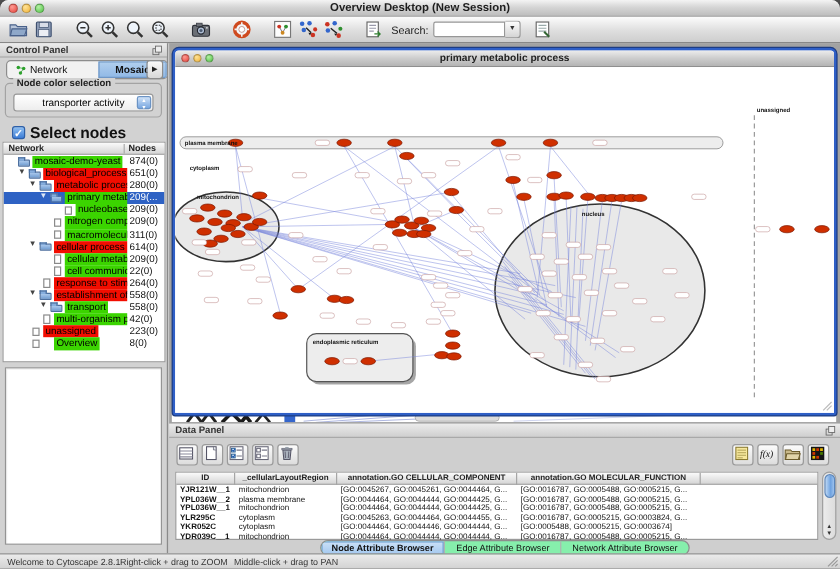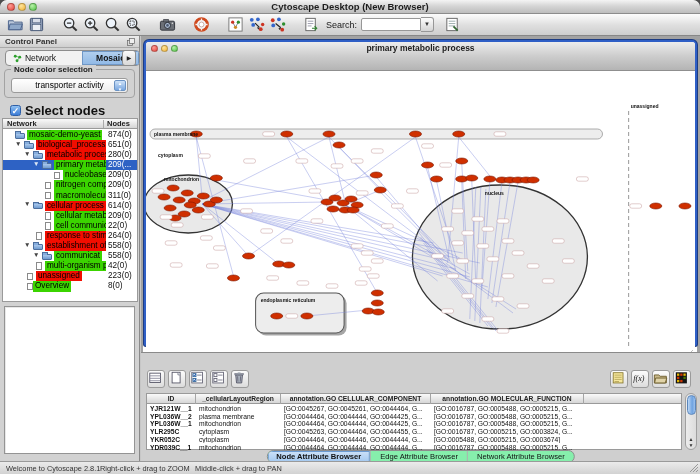--- a/index.html
+++ b/index.html
@@ -51,21 +51,21 @@
   .page{position:absolute;top:1.2px;width:6px;height:7.6px;background:#fff;border:1px solid #8a8a8a;}
   .lbl{position:absolute;top:0;padding:0 2px;color:#000;overflow:hidden;}
   .hl-green{background:#3bd400;}
   .hl-red{background:#f20d00;}
   .cnt{position:absolute;left:105px;top:0;color:#111;}
   .trow.selected .cnt{color:#fff;}
   #birdseye{position:absolute;left:4px;top:270px;width:131px;height:148px;background:#fff;border:1px solid #949494;box-shadow:inset 1px 1px 0 #e8e8e8;}
   
   #desktop{position:absolute;left:141px;top:36px;width:559px;height:316px;background:#a2a2a2;overflow:hidden;}
   #frame{position:absolute;left:3px;top:4px;width:553px;height:306px;border:2px solid #2f5fc6;border-radius:5px 5px 2px 2px;box-shadow:0 0 0 1px #1d3c82;background:#fff;}
-  #frame-titlebar{position:relative;width:100%;height:29px;background:linear-gradient(#ededed,#cdcdcd 50%,#b4b4b4);border-bottom:1px solid #8f8f8f;border-radius:3px 3px 0 0;}
+  #frame-titlebar{position:relative;width:100%;height:14px;background:linear-gradient(#ededed,#cdcdcd 50%,#b4b4b4);border-bottom:1px solid #8f8f8f;border-radius:3px 3px 0 0;}
   #frame-title{position:absolute;width:100%;text-align:center;font-size:8.5px;font-weight:bold;color:#222;line-height:13px;}
   #canvas{position:relative;width:100%;height:288px;background:#fff;overflow:hidden;}
   
   #data-panel{position:absolute;left:141px;top:352px;width:559px;height:109px;background:#cfcfcf;border-top:1px solid #8a8a8a;}
   #dp-toolbar{position:absolute;left:0;top:13px;width:100%;height:25px;display:flex;align-items:center;padding:0 6px;}
   .dp-btn{width:18px;height:18px;border:1px solid #9b9b9b;border-radius:3px;background:linear-gradient(#fcfcfc,#dcdcdc);display:flex;align-items:center;justify-content:center;margin-right:3px;}
   #dp-table{position:absolute;left:5px;top:40px;width:536px;height:57px;background:#fff;border:1px solid #9a9a9a;}
   #dp-thead{position:absolute;left:0;top:0;width:100%;height:10px;background:linear-gradient(#fafafa,#d6d6d6);border-bottom:1px solid #9a9a9a;}
   .dp-hcell{position:absolute;top:0;height:10px;line-height:10px;font-size:6.7px;font-weight:bold;color:#222;text-align:center;border-right:1px solid #a5a5a5;overflow:hidden;white-space:nowrap;}
   .dp-cell{position:absolute;height:7.7px;line-height:7.8px;font-size:6.7px;color:#111;overflow:hidden;white-space:nowrap;padding-left:3px;}
@@ -86,21 +86,21 @@
 <body>
 
 <div id="win">
 
   <div id="titlebar">
     <div class="lights">
       <span class="light l-red"></span>
       <span class="light l-yel"></span>
       <span class="light l-grn"></span>
     </div>
-    <div id="win-title">Cytoscape Desktop (New Browser)</div>
+    <div id="win-title">Overview Desktop (New Session)</div>
   </div>
 
   <div id="toolbar">
     <span id="tb-icons" style="display:flex;align-items:center;">
         <span class="tb-btn">
           <svg width="17" height="17" viewBox="0 0 18 18">
             <path d="M1.5 5h5l1.5 1.5H16v8H1.5z" fill="#b9c6da" stroke="#49618a"></path>
             <path d="M3.2 8.5h13L14.3 14.5H1.8z" fill="#8fa8c9" stroke="#49618a"></path>
           </svg>
         </span>
@@ -323,36 +323,36 @@
           </div>
           <div class="trow">
             <span class="tri" style="left: 21px;">▼</span>
             <span class="fold" style="left: 30px;"></span>
             <span class="lbl hl-red" style="left: 42px; max-width: 61px;">establishment of lo</span>
             <span class="cnt">558(0)</span>
           </div>
           <div class="trow">
             <span class="tri" style="left: 30px;">▼</span>
             <span class="fold" style="left: 39px;"></span>
-            <span class="lbl hl-green" style="left: 51px; max-width: 52px;">communicat</span>
+            <span class="lbl hl-green" style="left: 51px; max-width: 52px;">transport</span>
             <span class="cnt">558(0)</span>
           </div>
           <div class="trow">
             <span class="page" style="left: 33px;"></span>
             <span class="lbl hl-green" style="left: 42px; max-width: 61px;">multi-organism pro</span>
             <span class="cnt">42(0)</span>
           </div>
           <div class="trow">
             <span class="page" style="left: 24px;"></span>
             <span class="lbl hl-red" style="left: 33px; max-width: 70px;">unassigned</span>
             <span class="cnt">223(0)</span>
           </div>
           <div class="trow">
             <span class="page" style="left: 24px;"></span>
-            <span class="lbl hl-green" style="left: 30px; max-width: 70px;">Overview</span>
+            <span class="lbl hl-green" style="left: 42px; max-width: 70px;">Overview</span>
             <span class="cnt">8(0)</span>
           </div>
         </div>
     </div>
 
     <div id="birdseye"></div>
   </div>
 
   <div id="desktop">
     <svg id="behind-strip" width="554" height="10" style="position:absolute;left:2px;top:307px;" viewBox="0 0 554 10">
@@ -564,20 +564,29 @@
           </svg>
         <svg width="10" height="10" style="position:absolute;right:1px;bottom:1px;">
             <line x1="2" y1="9" x2="9" y2="2" stroke="#bbb"></line>
             <line x1="5" y1="9" x2="9" y2="5" stroke="#bbb"></line>
           </svg>
       </div>
     </div>
   </div>
 
   <div id="data-panel">
+    <div class="panel-header">
+      <span>Data Panel</span>
+      <span class="float-ico">
+        <svg width="10" height="10" viewBox="0 0 14 14">
+            <rect x="2" y="5" width="7" height="7" fill="none" stroke="#666"></rect>
+            <rect x="5" y="2" width="7" height="7" fill="#eee" stroke="#666"></rect>
+          </svg>
+      </span>
+    </div>
     <div id="dp-toolbar">
       <span id="dp-left" style="display:flex;">
           <span class="dp-btn">
             <svg width="17" height="17" viewBox="0 0 18 18">
               <rect x="2" y="3" width="12" height="10.5" fill="#fff" stroke="#556"></rect>
               <line x1="2" y1="6" x2="14" y2="6" stroke="#889"></line>
               <line x1="2" y1="8.8" x2="14" y2="8.8" stroke="#889"></line>
               <line x1="2" y1="11.5" x2="14" y2="11.5" stroke="#889"></line>
             </svg>
           </span>

